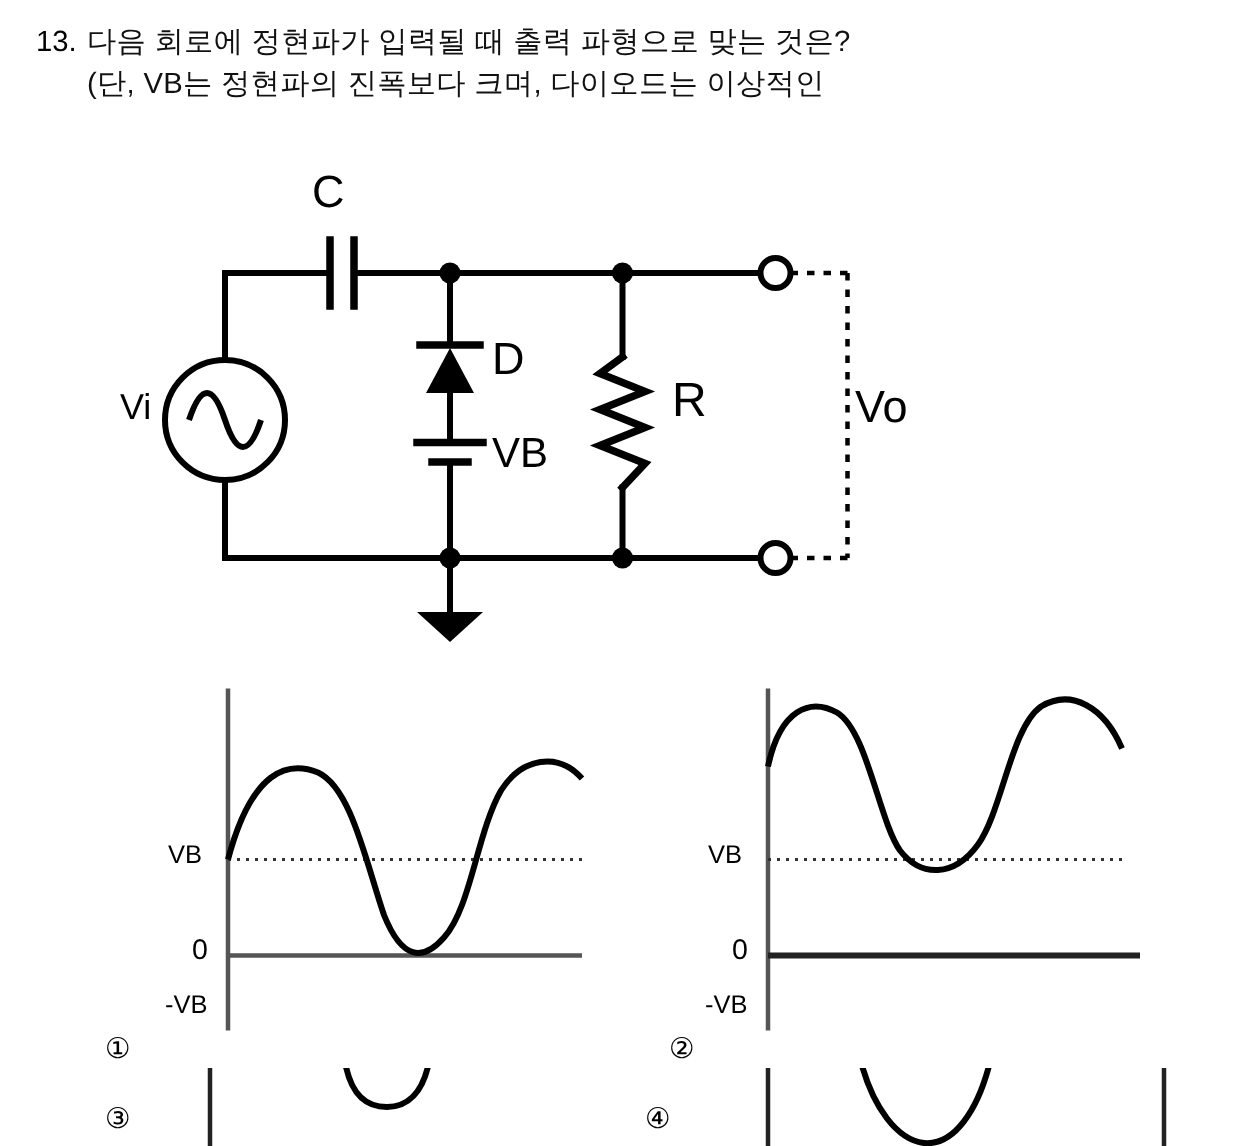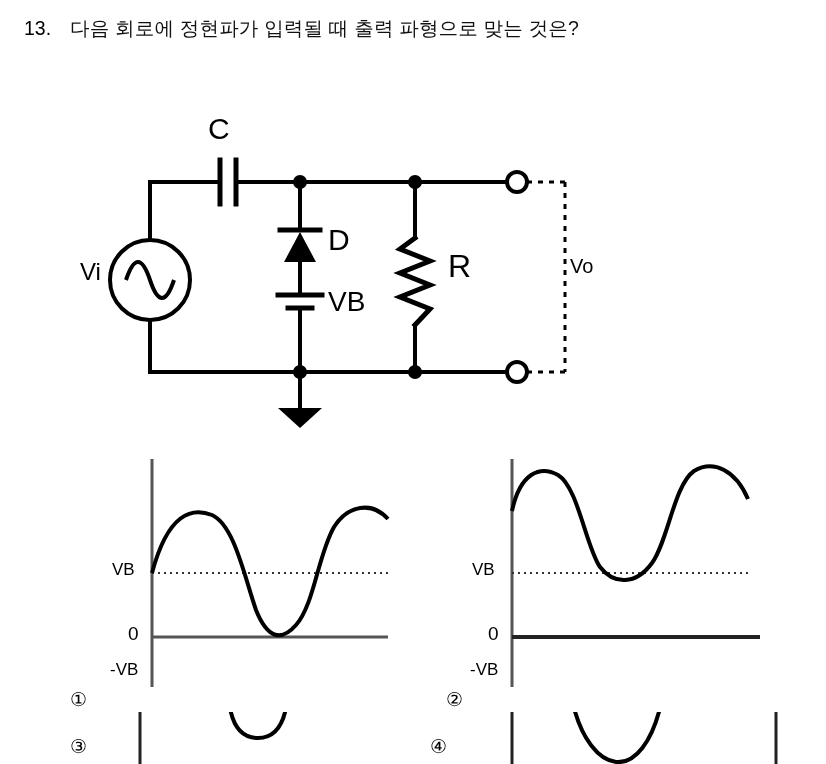--- a/index.html
+++ b/index.html
@@ -37,21 +37,21 @@
     color: #111;
   }
   .q-num {
     position: absolute;
     left: 0px;
     top: 0px;
     font-size: 19.5px;
     line-height: 28px;
   }
   .q-body {
-    margin-left: 46px;
+    margin-left: 34px;
   }
   
   .circuit {
     position: absolute;
     left: 70px;
     top: 120px;
     width: 600px;
     height: 320px;
   }
   
@@ -66,20 +66,21 @@
 </style>
 </head>
 <body>
 
 <div id="page">
 
   <div class="q-block">
     <span class="q-num">13.</span>
     <div class="q-body">
       <div class="q-line">다음 회로에 정현파가 입력될 때 출력 파형으로 맞는 것은?</div>
+      <div class="q-line">(단, VB는 정현파의 진폭보다 크며, 다이오드는 이상적인</div>
     </div>
   </div>
 
   <div class="circuit">
     <svg width="600" height="320" viewBox="0 0 600 320">
       <g stroke="#000" stroke-width="4" fill="none" stroke-linecap="square">
 
         <line x1="80" y1="62" x2="150" y2="62"></line>
 
         <line x1="150" y1="40" x2="150" y2="84" stroke-width="5"></line>
@@ -137,21 +138,21 @@
       </g>
 
       <polygon points="208,288 252,288 230,308" fill="#000"></polygon>
     </svg>
     
     <div style="position:absolute;left:138px;top:-8px;font-size:30px;font-family:'Liberation Sans',sans-serif;">C</div>
     <div style="position:absolute;left:258px;top:103px;font-size:30px;">D</div>
     <div style="position:absolute;left:258px;top:166px;font-size:28px;">VB</div>
     <div style="position:absolute;left:378px;top:128px;font-size:32px;">R</div>
     <div style="position:absolute;left:10px;top:138px;font-size:24px;">Vi</div>
-    <div style="position:absolute;left:500px;top:135px;font-size:20px;">Vo</div>
+    <div style="position:absolute;left:500px;top:135px;font-size:30px;">Vo</div>
   </div>
 
   <div class="wave" style="left:110px; top:455px; width:300px; height:235px;">
     <svg width="300" height="235" viewBox="0 0 300 235">
 
       <line x1="42" y1="4" x2="42" y2="232" stroke="#555" stroke-width="3"></line>
 
       <line x1="42" y1="182" x2="278" y2="182" stroke="#555" stroke-width="3"></line>
 
       <line x1="42" y1="118" x2="278" y2="118" stroke="#333" stroke-width="2" stroke-dasharray="2,4"></line>

